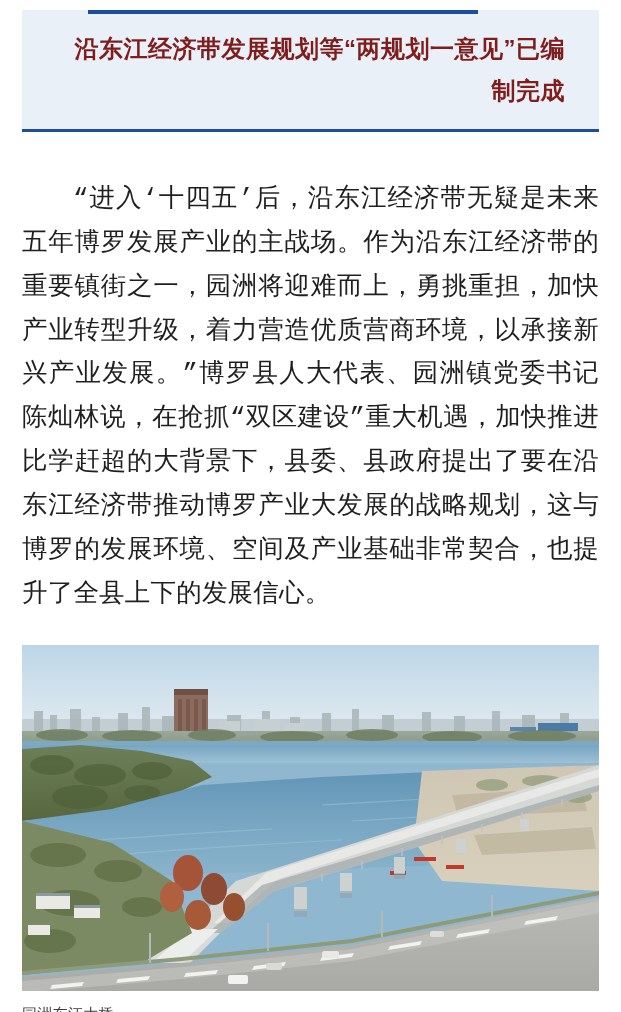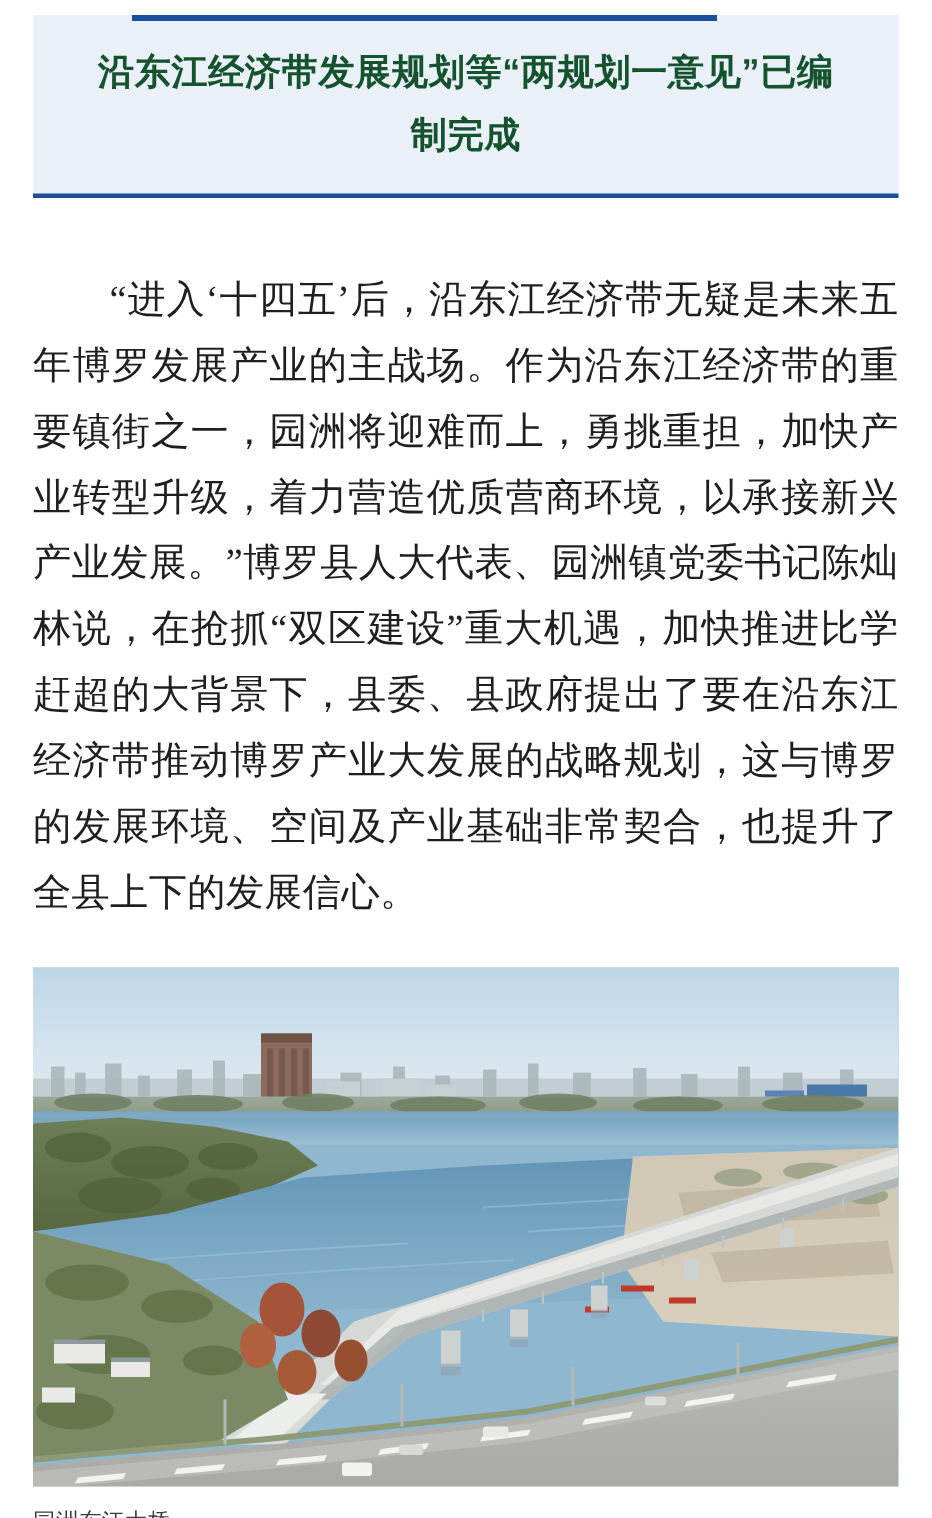--- a/index.html
+++ b/index.html
@@ -48,33 +48,33 @@
     left: 0;
     width: 100%;
     height: 3px;
     background: #1b4f9c;
   }
   .headline-text {
     font-family: "Liberation Sans", "DejaVu Sans", sans-serif;
     font-weight: bold;
     font-size: 24px;
     line-height: 1.75;
-    color: #14532d;
-    text-align: center;
+    color: #7f1d1d;
+    text-align: right;
     letter-spacing: 0.5px;
     margin: 0;
   }
 
   
   .article-body {
     margin: 0 22px;
     padding-top: 46px;
   }
   .para {
-    font-family: Liberation Serif, serif;
+    font-family: Liberation Mono, monospace;
     font-size: 25.5px;
     line-height: 1.72;
     color: #1f1f1f;
     text-align: justify;
     text-justify: inter-ideograph;
     text-indent: 2em;
     margin: 0;
     letter-spacing: 0.2px;
   }
 

